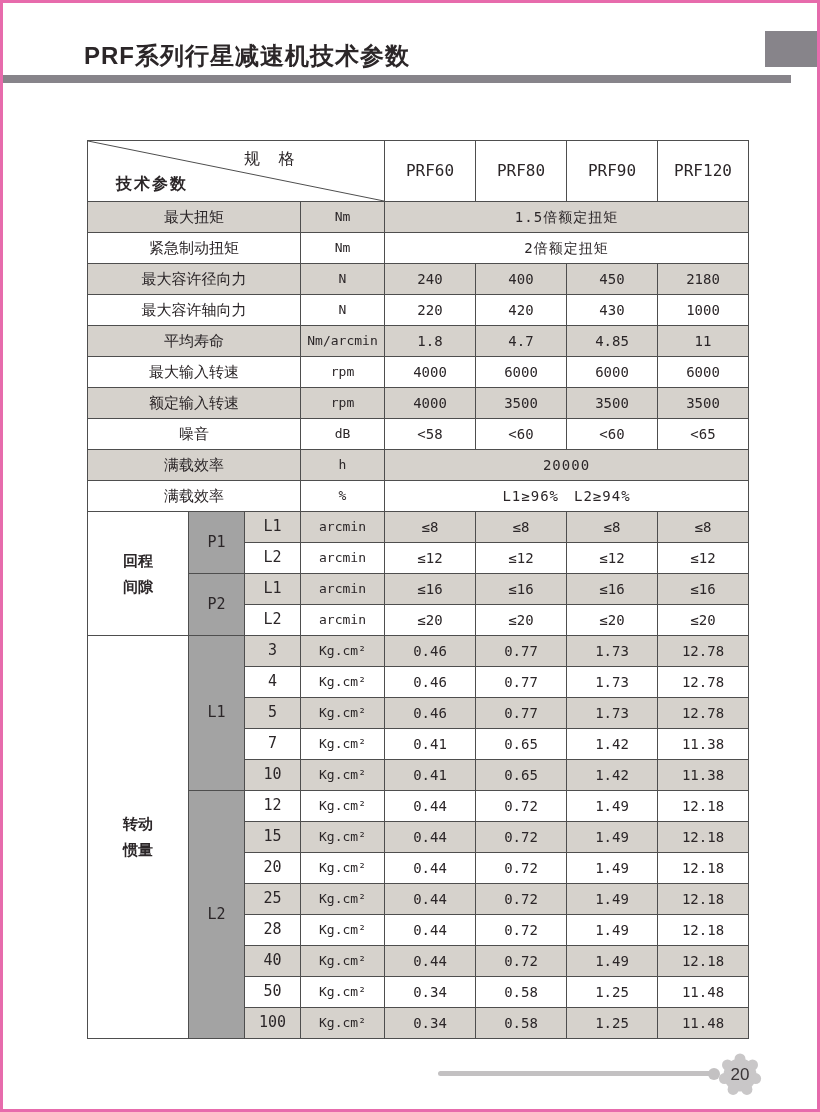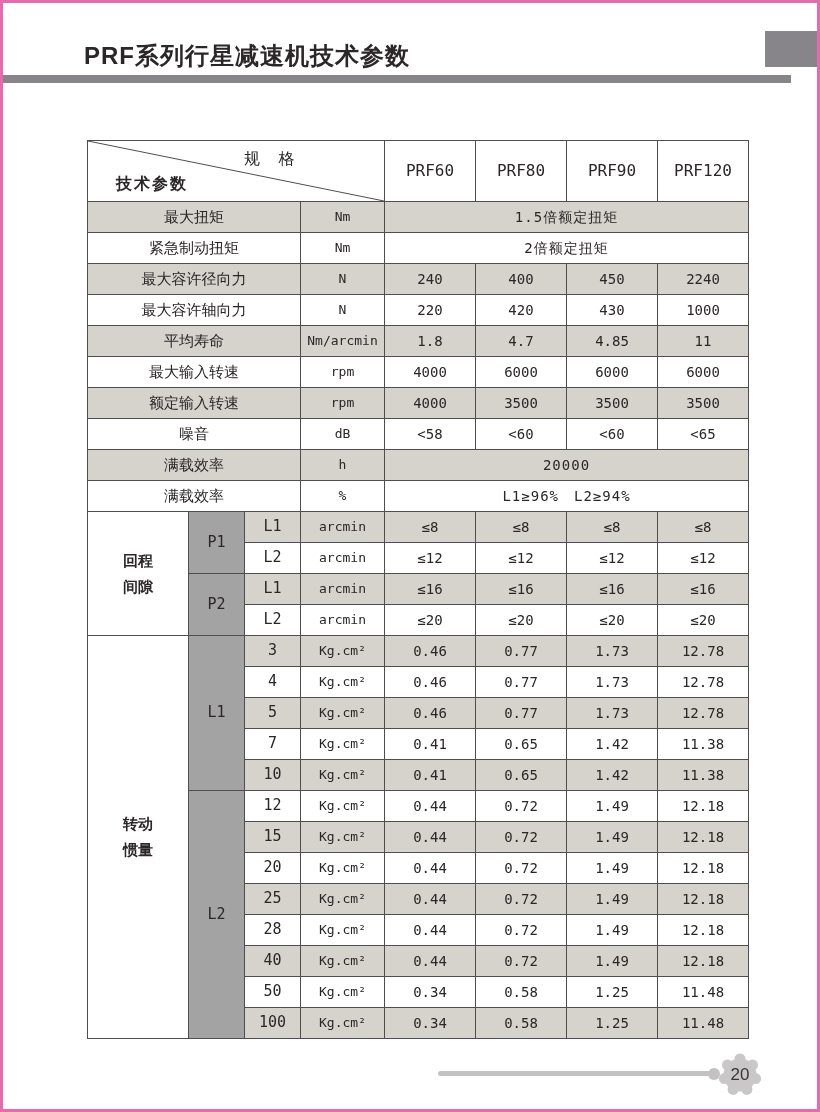--- a/index.html
+++ b/index.html
@@ -107,21 +107,21 @@
         <td class="lbl" colspan="3">紧急制动扭矩</td>
         <td class="unit">Nm</td>
         <td class="val merged" colspan="4">2倍额定扭矩</td>
       </tr>
       <tr>
         <td class="lbl shade" colspan="3">最大容许径向力</td>
         <td class="unit shade">N</td>
         <td class="val shade">240</td>
         <td class="val shade">400</td>
         <td class="val shade">450</td>
-        <td class="val shade">2240</td>
+        <td class="val shade">2180</td>
       </tr>
       <tr>
         <td class="lbl" colspan="3">最大容许轴向力</td>
         <td class="unit">N</td>
         <td class="val">220</td>
         <td class="val">420</td>
         <td class="val">430</td>
         <td class="val">1000</td>
       </tr>
       <tr>

